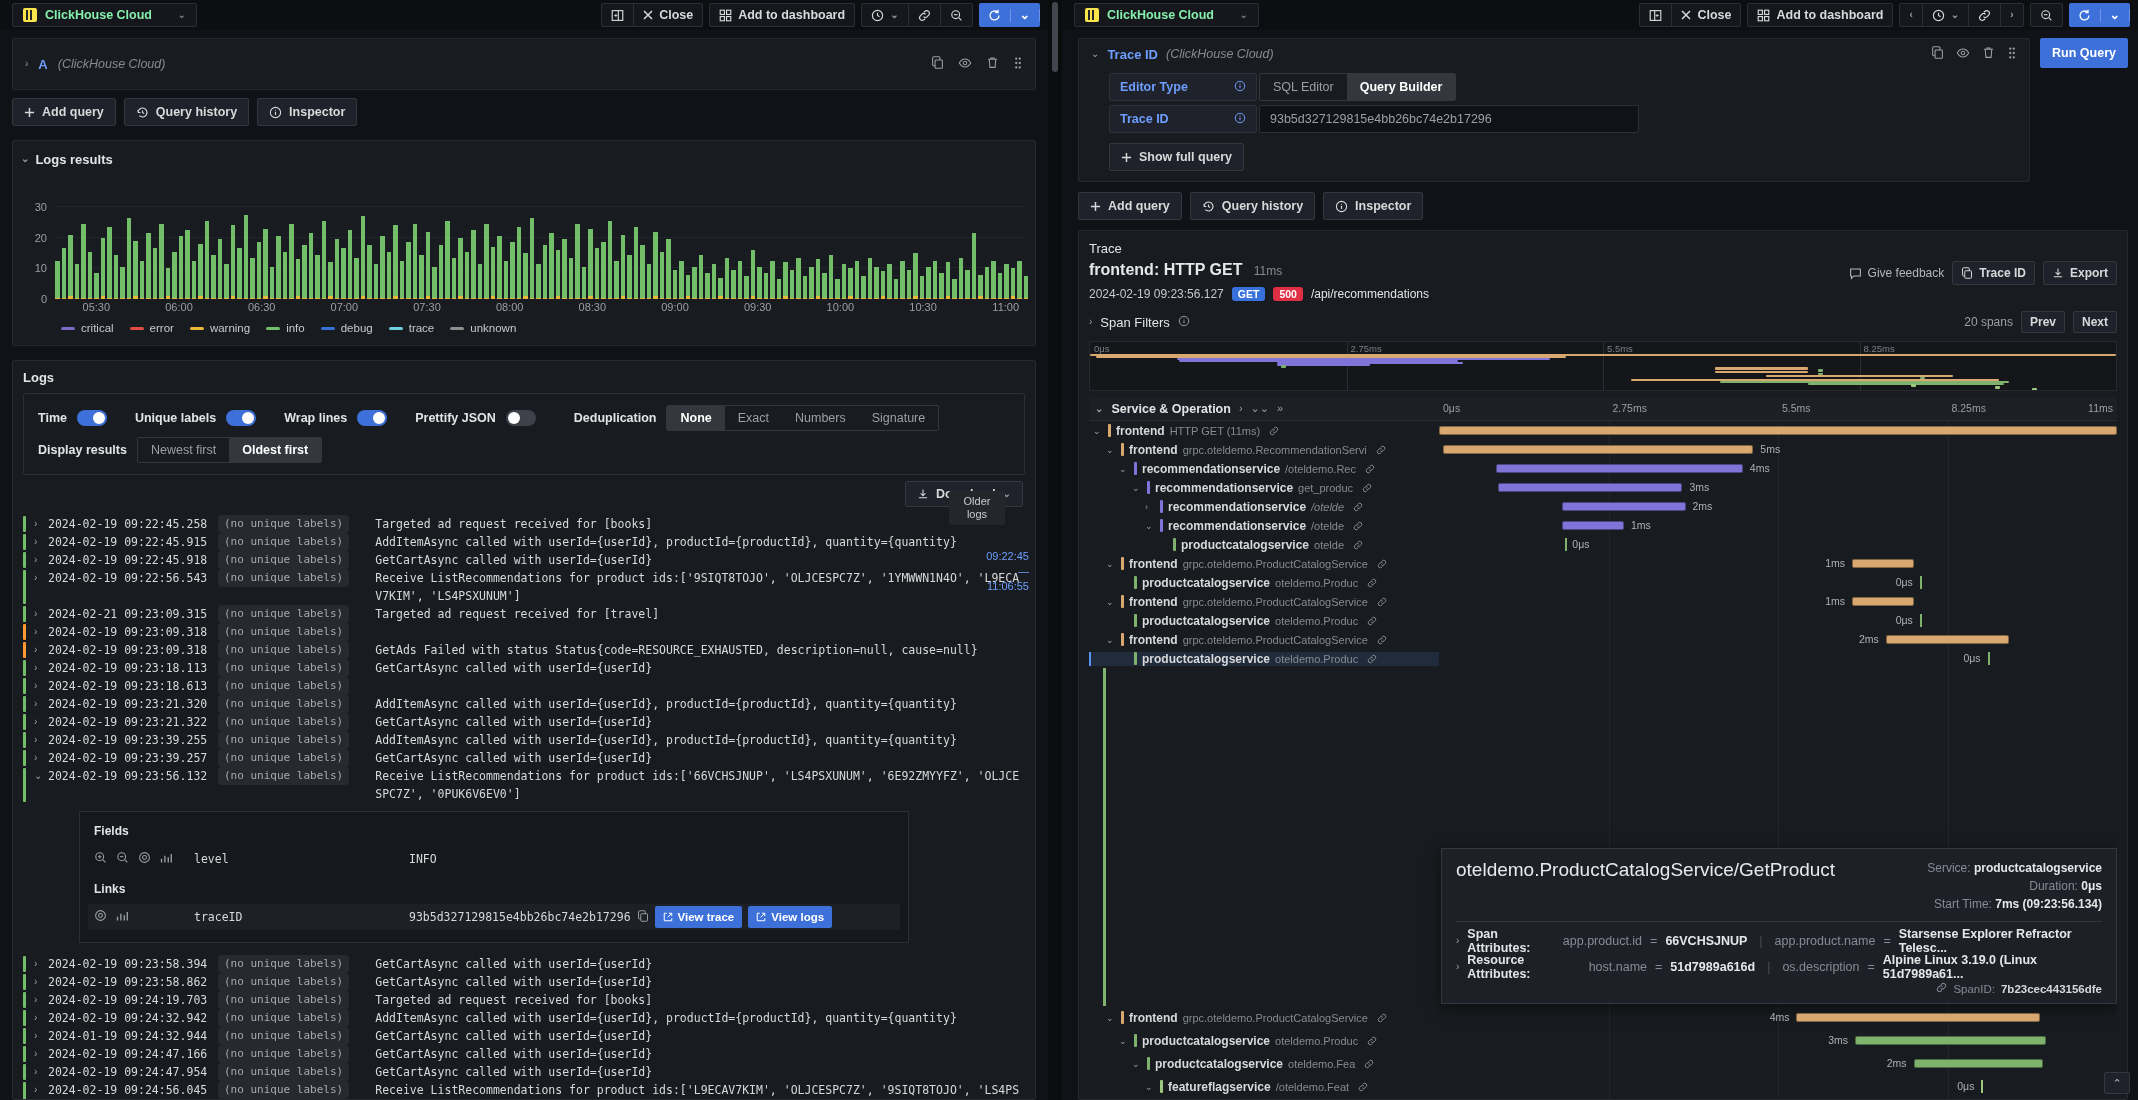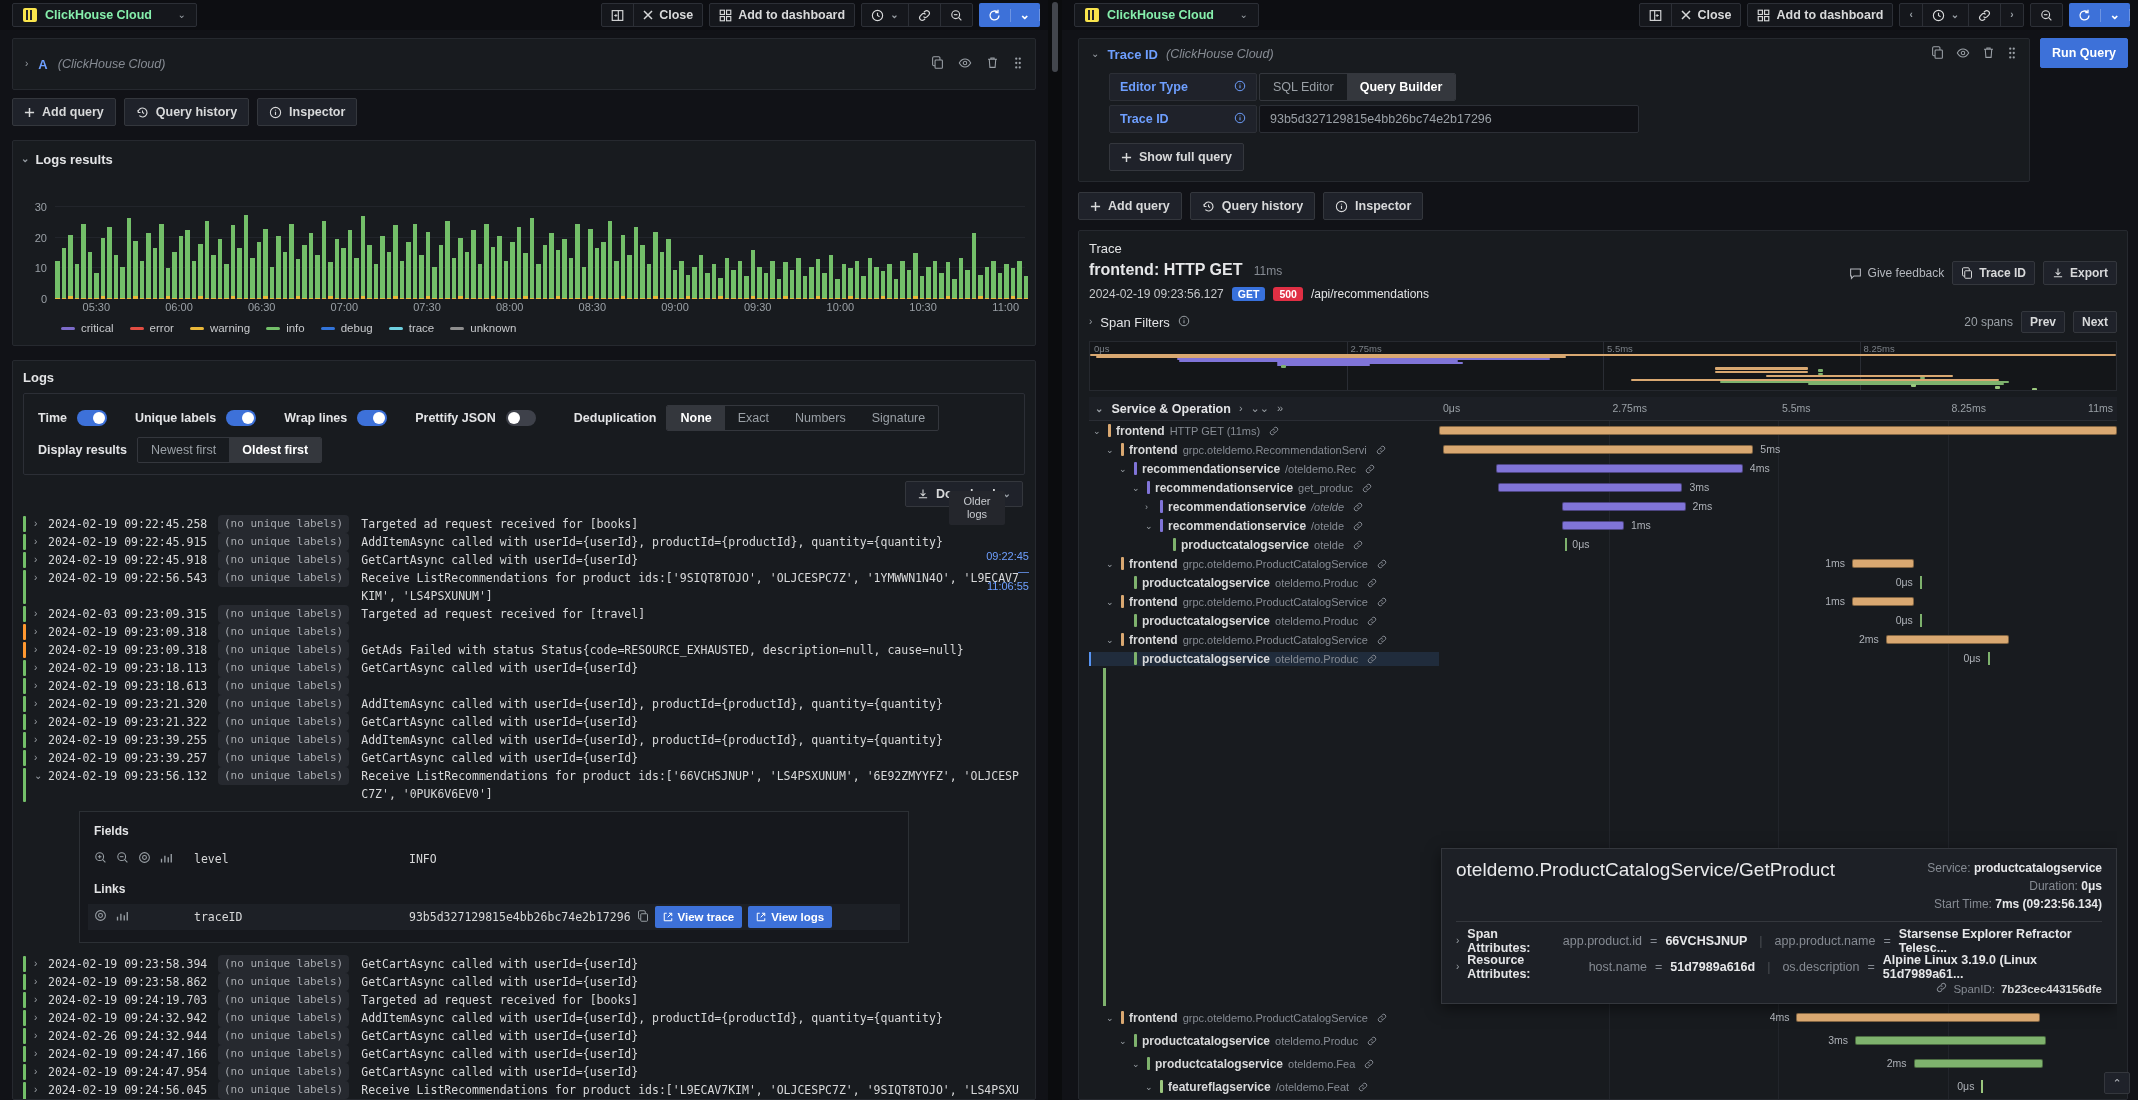--- a/index.html
+++ b/index.html
@@ -72,21 +72,21 @@
   .seg{display:inline-flex;border:1px solid #34373d;border-radius:2px;overflow:hidden;height:26px;}
   .seg>div{padding:0 13px;display:flex;align-items:center;color:#9aa0a6;font-size:12.5px;}
   .seg>div.sel{background:#34373d;color:#fff;font-weight:700;}
   .dl-row{display:flex;justify-content:flex-end;margin:6px 2px 2px 0;}
   
   .log-list{margin-top:8px;font-family:"DejaVu Sans Mono",monospace;font-size:11.5px;}
   .log-row{display:flex;align-items:flex-start;line-height:18px;}
   .lr-bar{width:3px;align-self:stretch;border-radius:1px;margin:1px 8px 1px 0;flex:none;}
   .lr-chev{width:14px;color:#9aa0a6;font-size:10px;flex:none;font-family:"Liberation Sans",sans-serif;}
   .lr-time{width:170px;flex:none;color:#d8d9da;}
-  .lr-badge{background:#26292f;color:#a6a9ae;border-radius:4px;padding:0 6px;margin-right:12px;flex:none;font-size:11px;}
+  .lr-badge{background:#26292f;color:#a6a9ae;border-radius:4px;padding:0 6px;margin-right:26px;flex:none;font-size:11px;}
   .lr-msg{flex:1;color:#d8d9da;white-space:pre-wrap;word-break:break-all;}
   .lvl-info{background:#73bf69;}
   .lvl-warn{background:#ff9830;}
   
   .log-detail{margin:8px 0 12px 56px;width:830px;border:1px solid #2c3035;background:#16181d;padding:10px 14px;font-family:"Liberation Sans",sans-serif;}
   .ld-title{font-weight:700;font-size:12px;color:#e3e4e6;margin:2px 0 8px;}
   .ld-row{display:flex;align-items:center;height:26px;font-family:"DejaVu Sans Mono",monospace;font-size:11.5px;}
   .ld-icons{width:100px;display:flex;gap:9px;color:#9aa0a6;align-items:center;flex:none;}
   .ld-key{width:215px;flex:none;color:#d8d9da;}
   .ld-links-row{background:#1d2026;margin:2px -6px;padding:2px 6px;}
@@ -1033,21 +1033,21 @@
             <div class="log-row">
               <span class="lr-bar lvl-info"></span>
               <span class="lr-chev">›</span>
               <span class="lr-time">2024-02-19 09:22:56.543</span>
               <span class="lr-badge">(no unique labels)</span>
               <span class="lr-msg">Receive ListRecommendations for product ids:['9SIQT8TOJO', 'OLJCESPC7Z', '1YMWWN1N4O', 'L9ECAV7KIM', 'LS4PSXUNUM']</span>
             </div>
             <div class="log-row">
               <span class="lr-bar lvl-info"></span>
               <span class="lr-chev">›</span>
-              <span class="lr-time">2024-02-03 09:23:09.315</span>
+              <span class="lr-time">2024-02-21 09:23:09.315</span>
               <span class="lr-badge">(no unique labels)</span>
               <span class="lr-msg">Targeted ad request received for [travel]</span>
             </div>
             <div class="log-row warn">
               <span class="lr-bar lvl-warn"></span>
               <span class="lr-chev">›</span>
               <span class="lr-time">2024-02-19 09:23:09.318</span>
               <span class="lr-badge">(no unique labels)</span>
             </div>
             <div class="log-row warn">
@@ -1189,21 +1189,21 @@
             <div class="log-row">
               <span class="lr-bar lvl-info"></span>
               <span class="lr-chev">›</span>
               <span class="lr-time">2024-02-19 09:24:32.942</span>
               <span class="lr-badge">(no unique labels)</span>
               <span class="lr-msg">AddItemAsync called with userId={userId}, productId={productId}, quantity={quantity}</span>
             </div>
             <div class="log-row">
               <span class="lr-bar lvl-info"></span>
               <span class="lr-chev">›</span>
-              <span class="lr-time">2024-02-26 09:24:32.944</span>
+              <span class="lr-time">2024-01-19 09:24:32.944</span>
               <span class="lr-badge">(no unique labels)</span>
               <span class="lr-msg">GetCartAsync called with userId={userId}</span>
             </div>
             <div class="log-row">
               <span class="lr-bar lvl-info"></span>
               <span class="lr-chev">›</span>
               <span class="lr-time">2024-02-19 09:24:47.166</span>
               <span class="lr-badge">(no unique labels)</span>
               <span class="lr-msg">GetCartAsync called with userId={userId}</span>
             </div>

